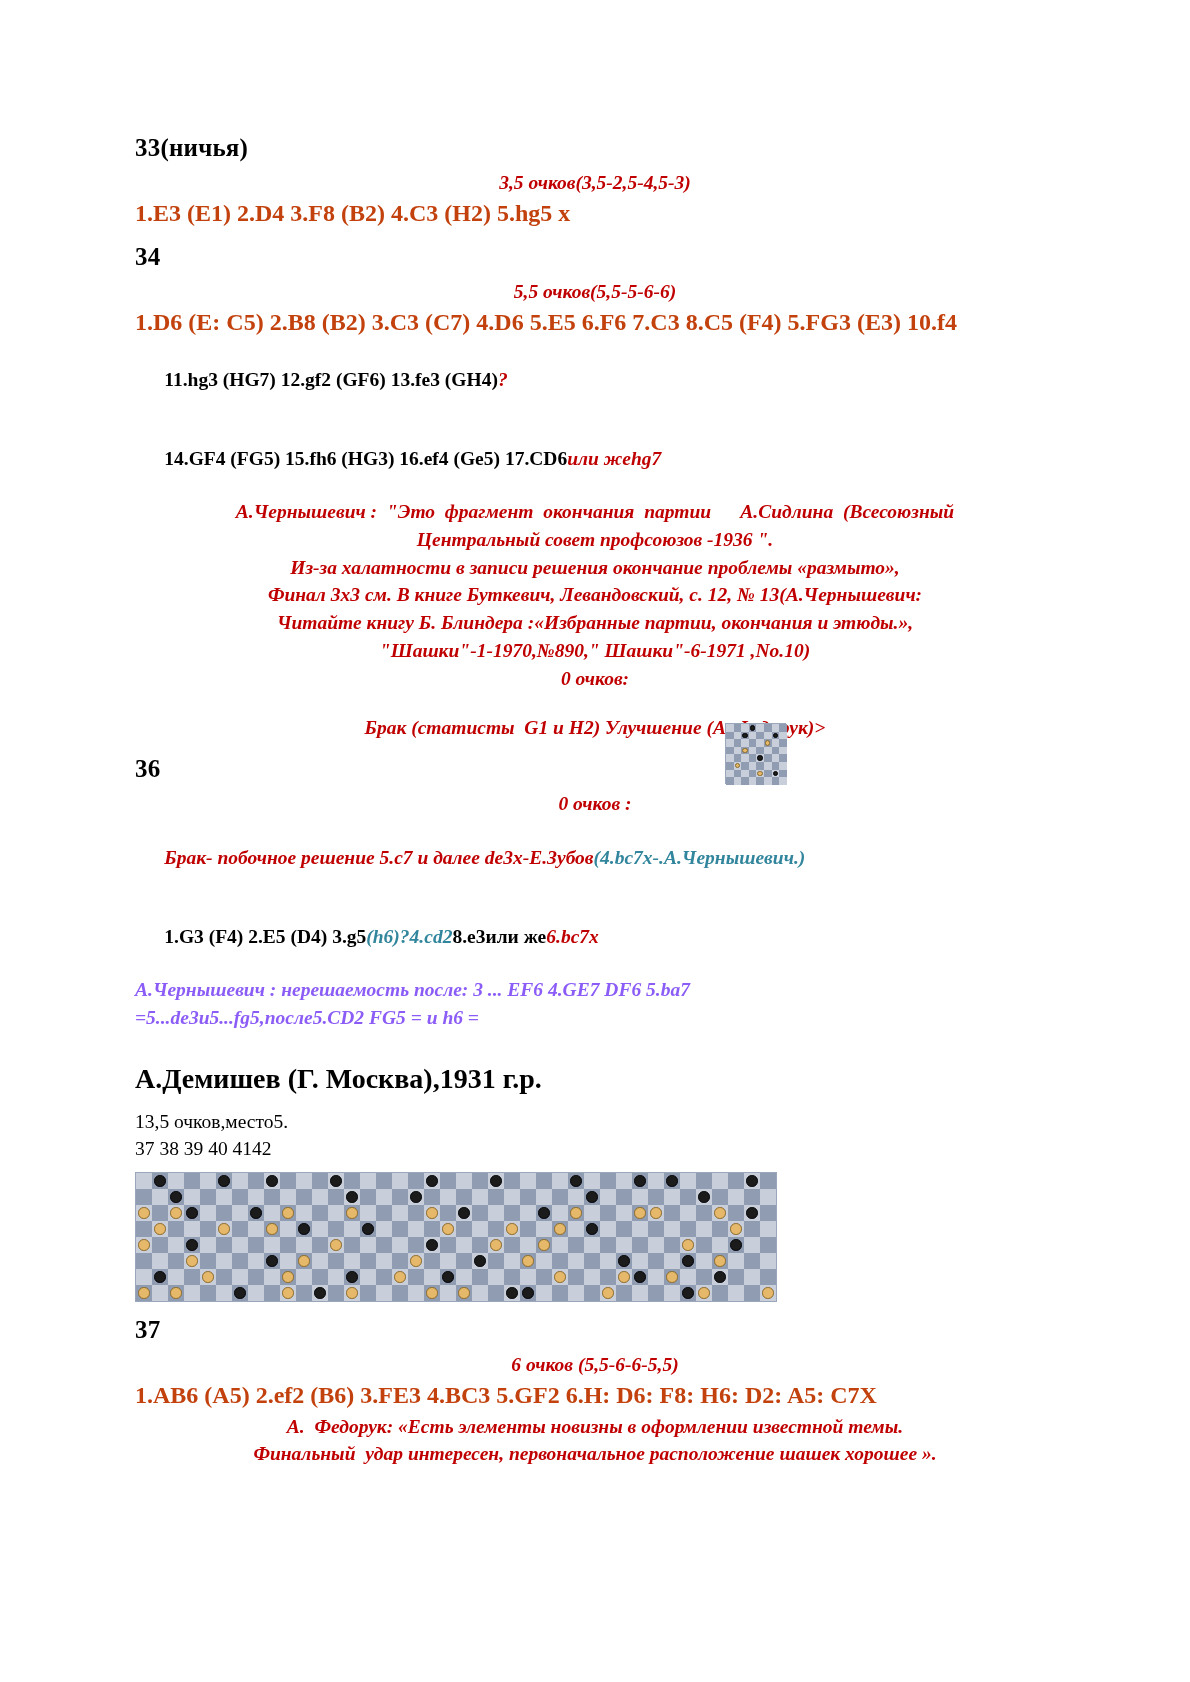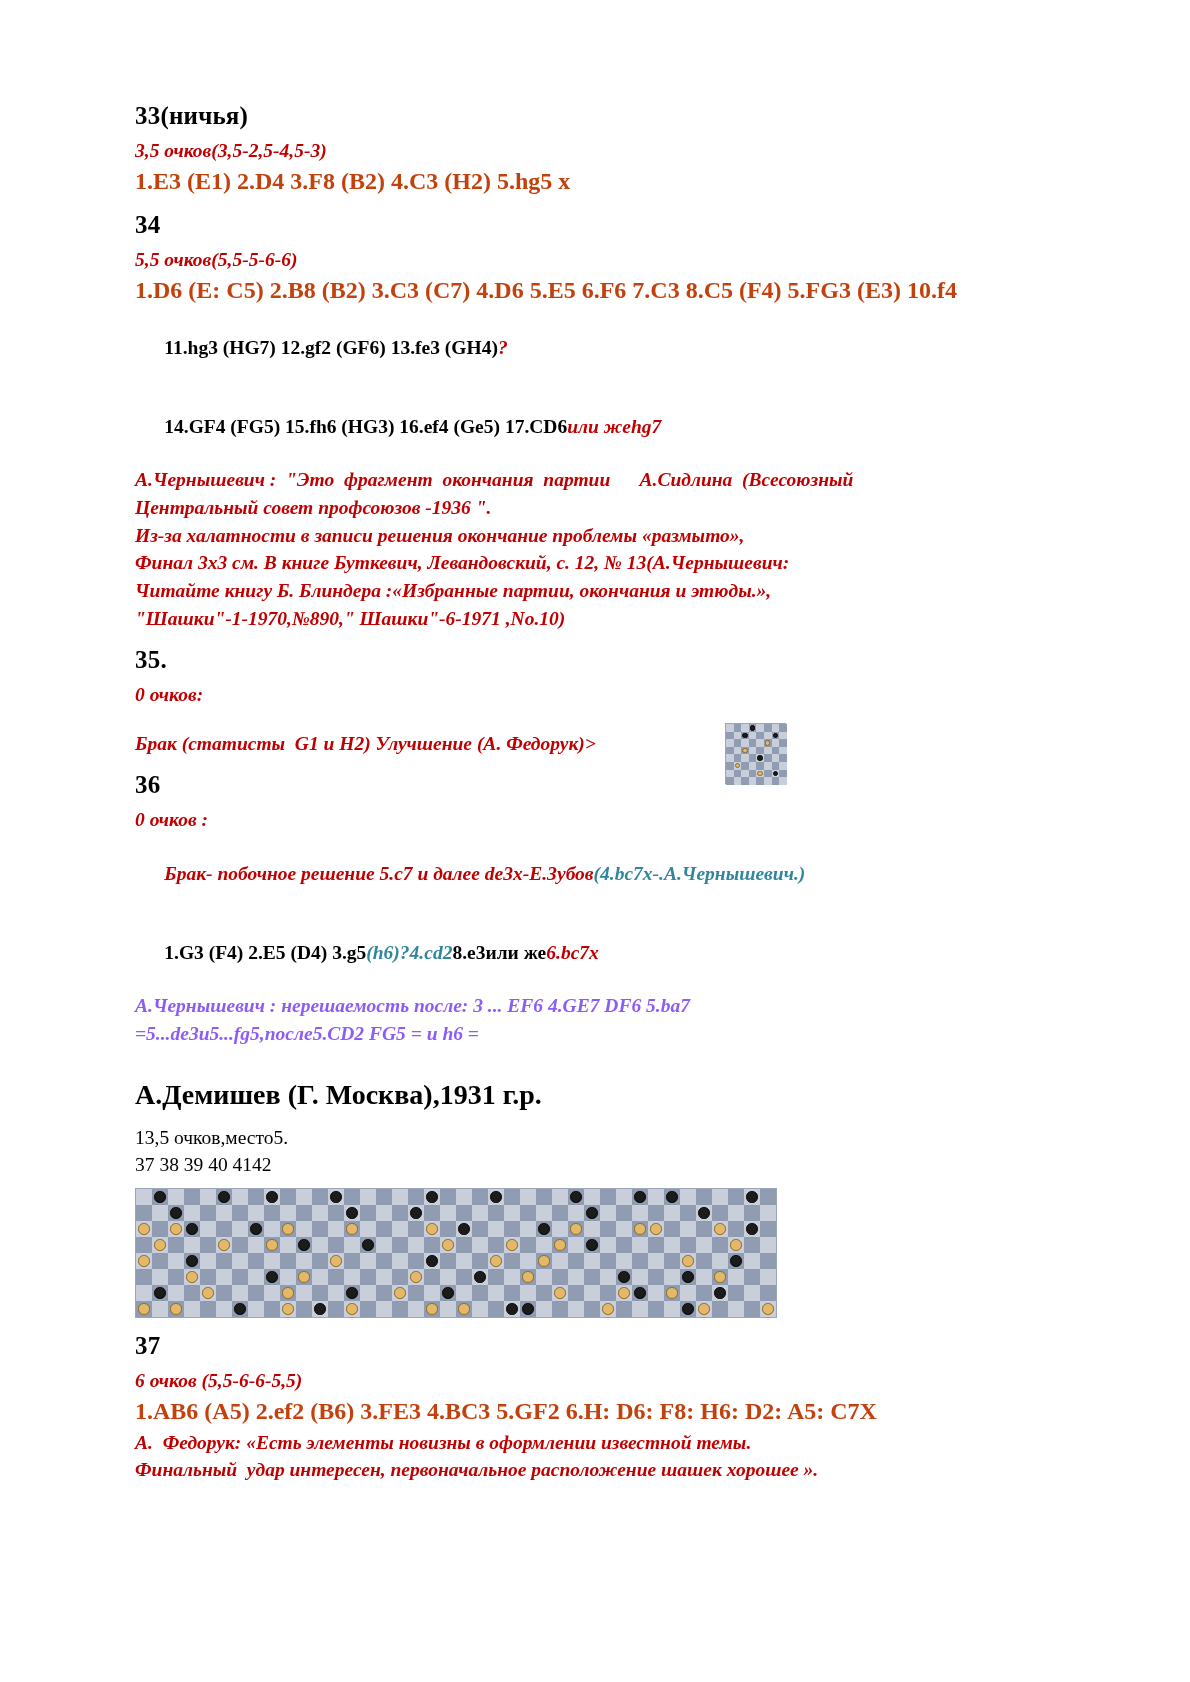--- a/index.html
+++ b/index.html
@@ -12,21 +12,21 @@
     height: 1682px;
     font-family: "Liberation Serif", serif;
     color: #000000;
     position: relative;
   }
   .page {
     position: relative;
     width: 1190px;
     height: 1568px;
     box-sizing: border-box;
-    padding: 88px 135px 0 135px;
+    padding: 120px 135px 0 135px;
   }
   .line {
     line-height: 1.32;
     margin: 0 0 2px 0;
     white-space: pre-wrap;
   }
   .h-num {
     font-weight: bold;
     font-size: 25px;
     margin: 14px 0 8px 0;
@@ -35,20 +35,21 @@
   .h-title {
     font-weight: bold;
     font-size: 28px;
     margin: 32px 0 14px 0;
   }
   .red-italic {
     color: #c00000;
     font-style: italic;
     font-weight: bold;
     font-size: 19.5px;
+    text-align: center;
   }
   .teal-italic {
     color: #8b5cf6;
     font-style: italic;
     font-weight: bold;
     font-size: 19.5px;
   }
   .black-bold {
     color: #c2410c;
     font-weight: bold;
@@ -137,21 +138,20 @@
     </div>
     <div class="line red-italic">А.Чернышевич :  "Это  фрагмент  окончания  партии      А.Сидлина  (Всесоюзный</div>
     <div class="line red-italic">Центральный совет профсоюзов -1936 ".</div>
     <div class="line red-italic">Из-за халатности в записи решения окончание проблемы «размыто»,</div>
     <div class="line red-italic">Финал 3х3 см. В книге Буткевич, Левандовский, с. 12, № 13(А.Чернышевич:</div>
     <div class="line red-italic">Читайте книгу Б. Блиндера :«Избранные партии, окончания и этюды.»,</div>
     <div class="line red-italic">"Шашки"-1-1970,№890," Шашки"-6-1971 ,No.10)</div>
   </div>
 
   <div>
-    <div class="h-num">35.</div>
     <div class="line red-italic">0 очков:</div>
     <div class="gap-m"></div>
     <div class="line red-italic">Брак (статисты  G1 и H2) Улучшение (А. Федорук)&gt;</div>
   </div>
 
   <div class="small-board-wrap">
     <div class="small-board board" id="small-board">
         <div class="cell sq-l"></div>
         <div class="cell sq-d"></div>
         <div class="cell sq-l"></div>

